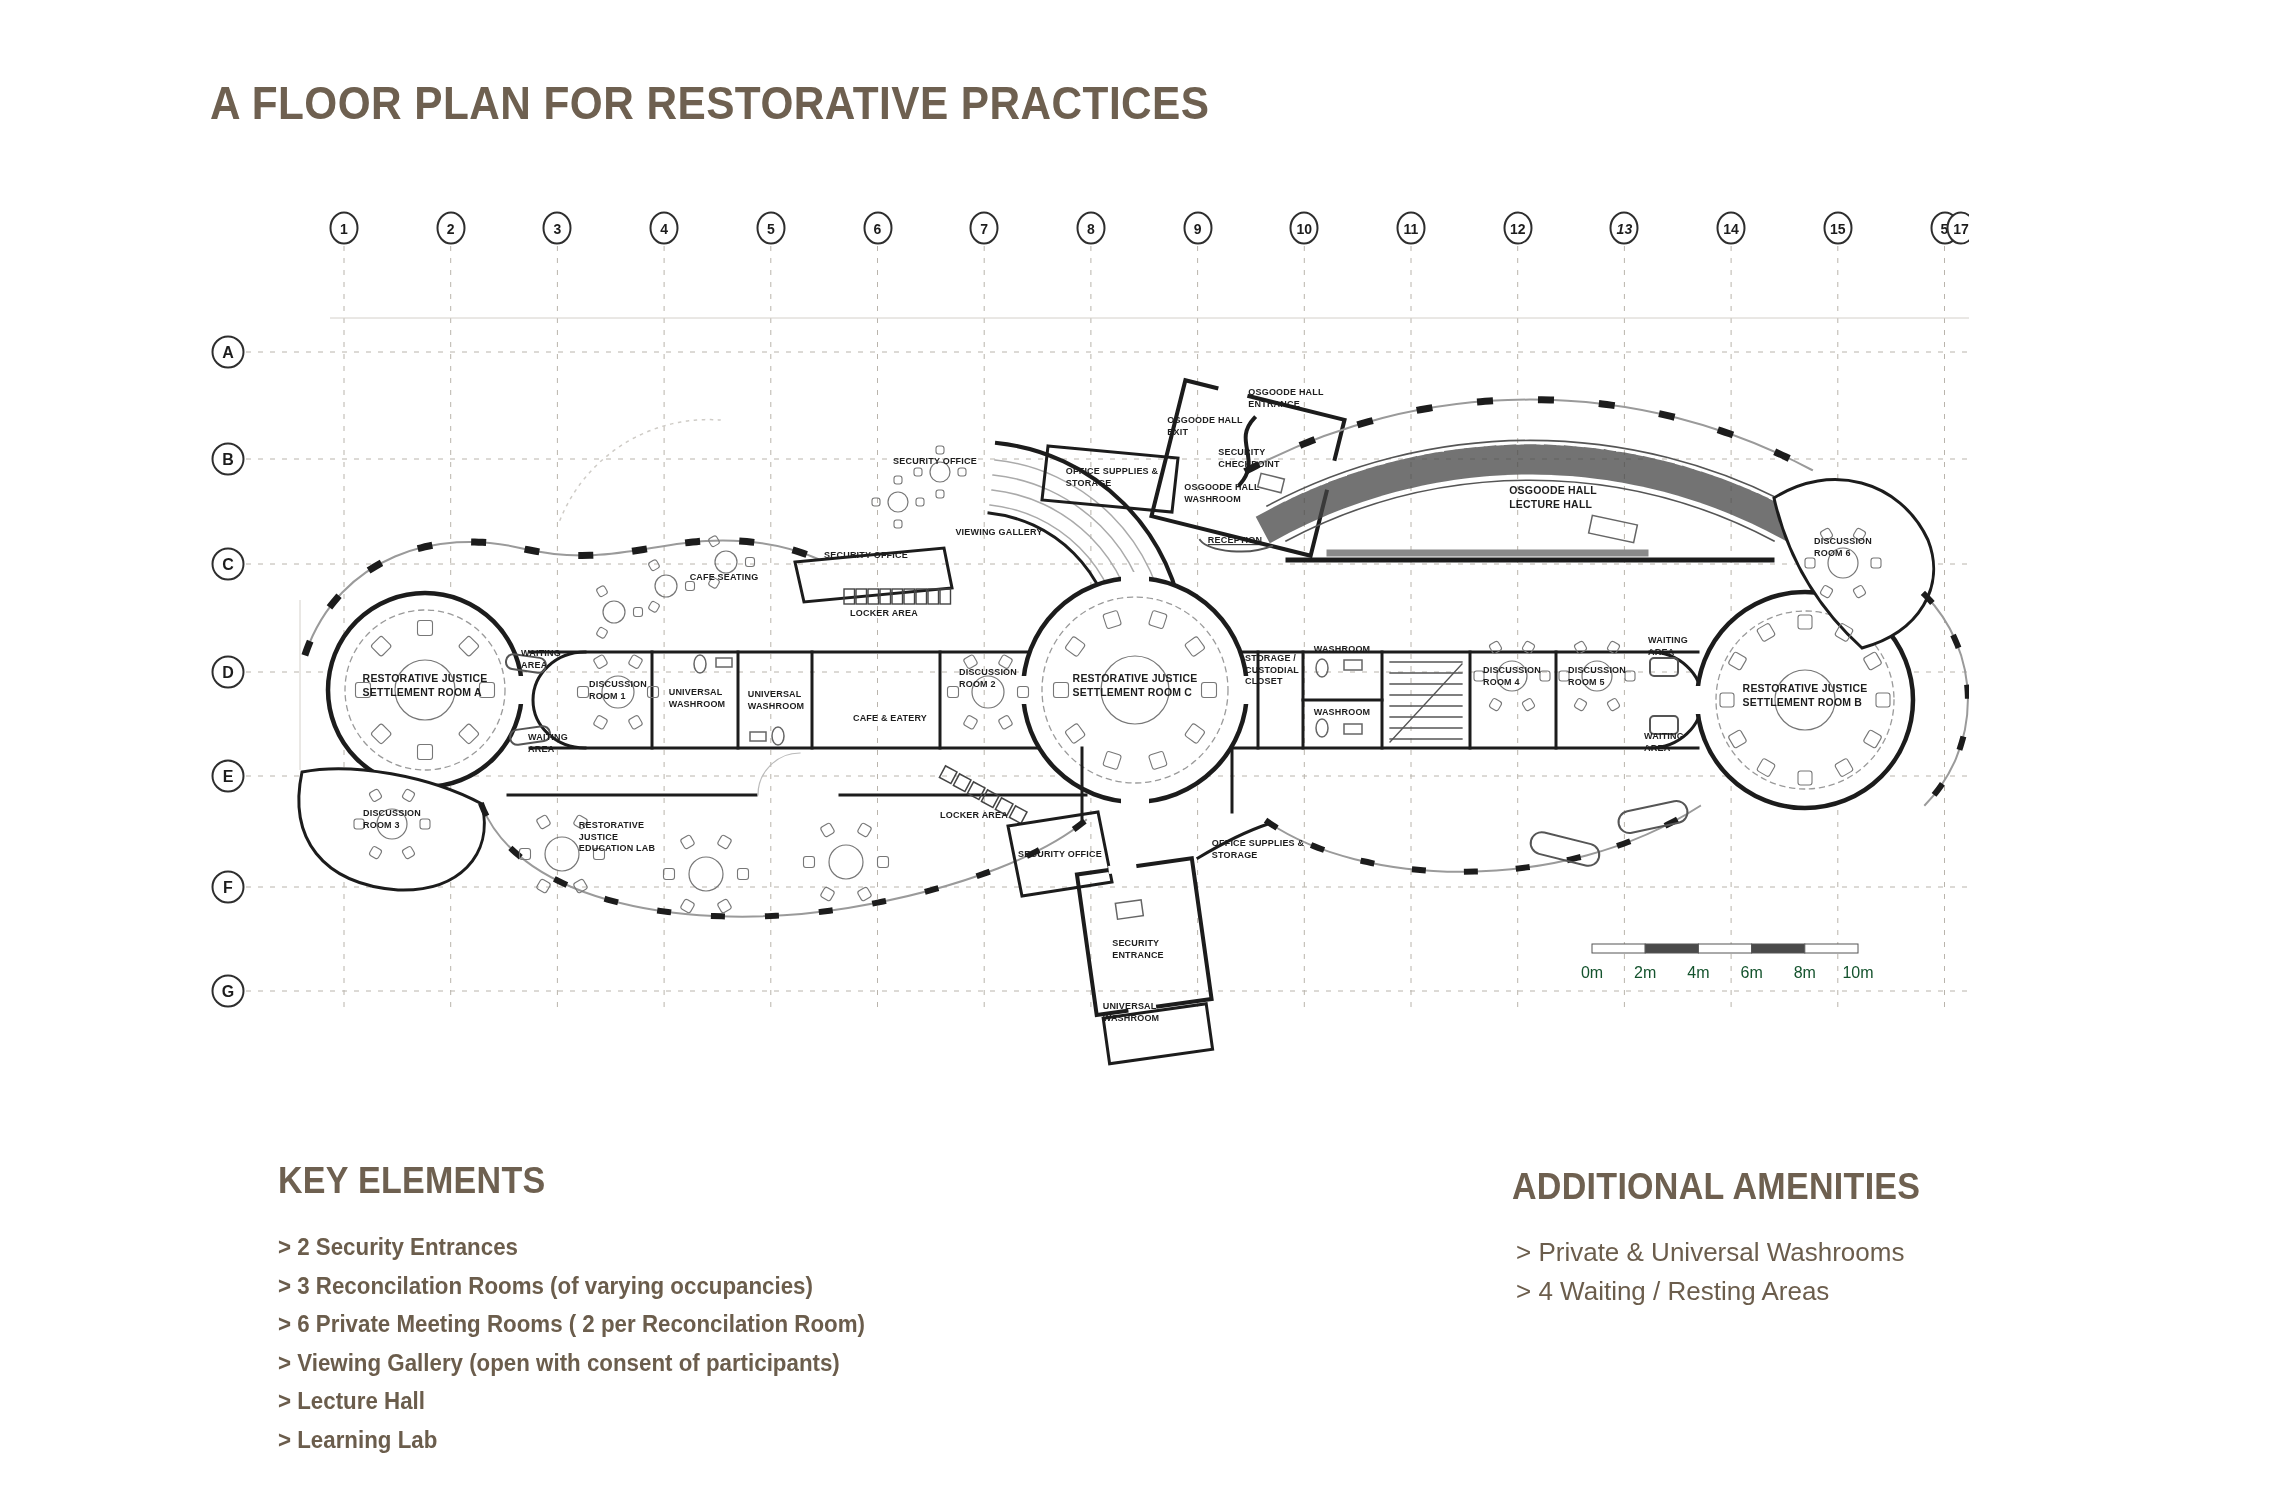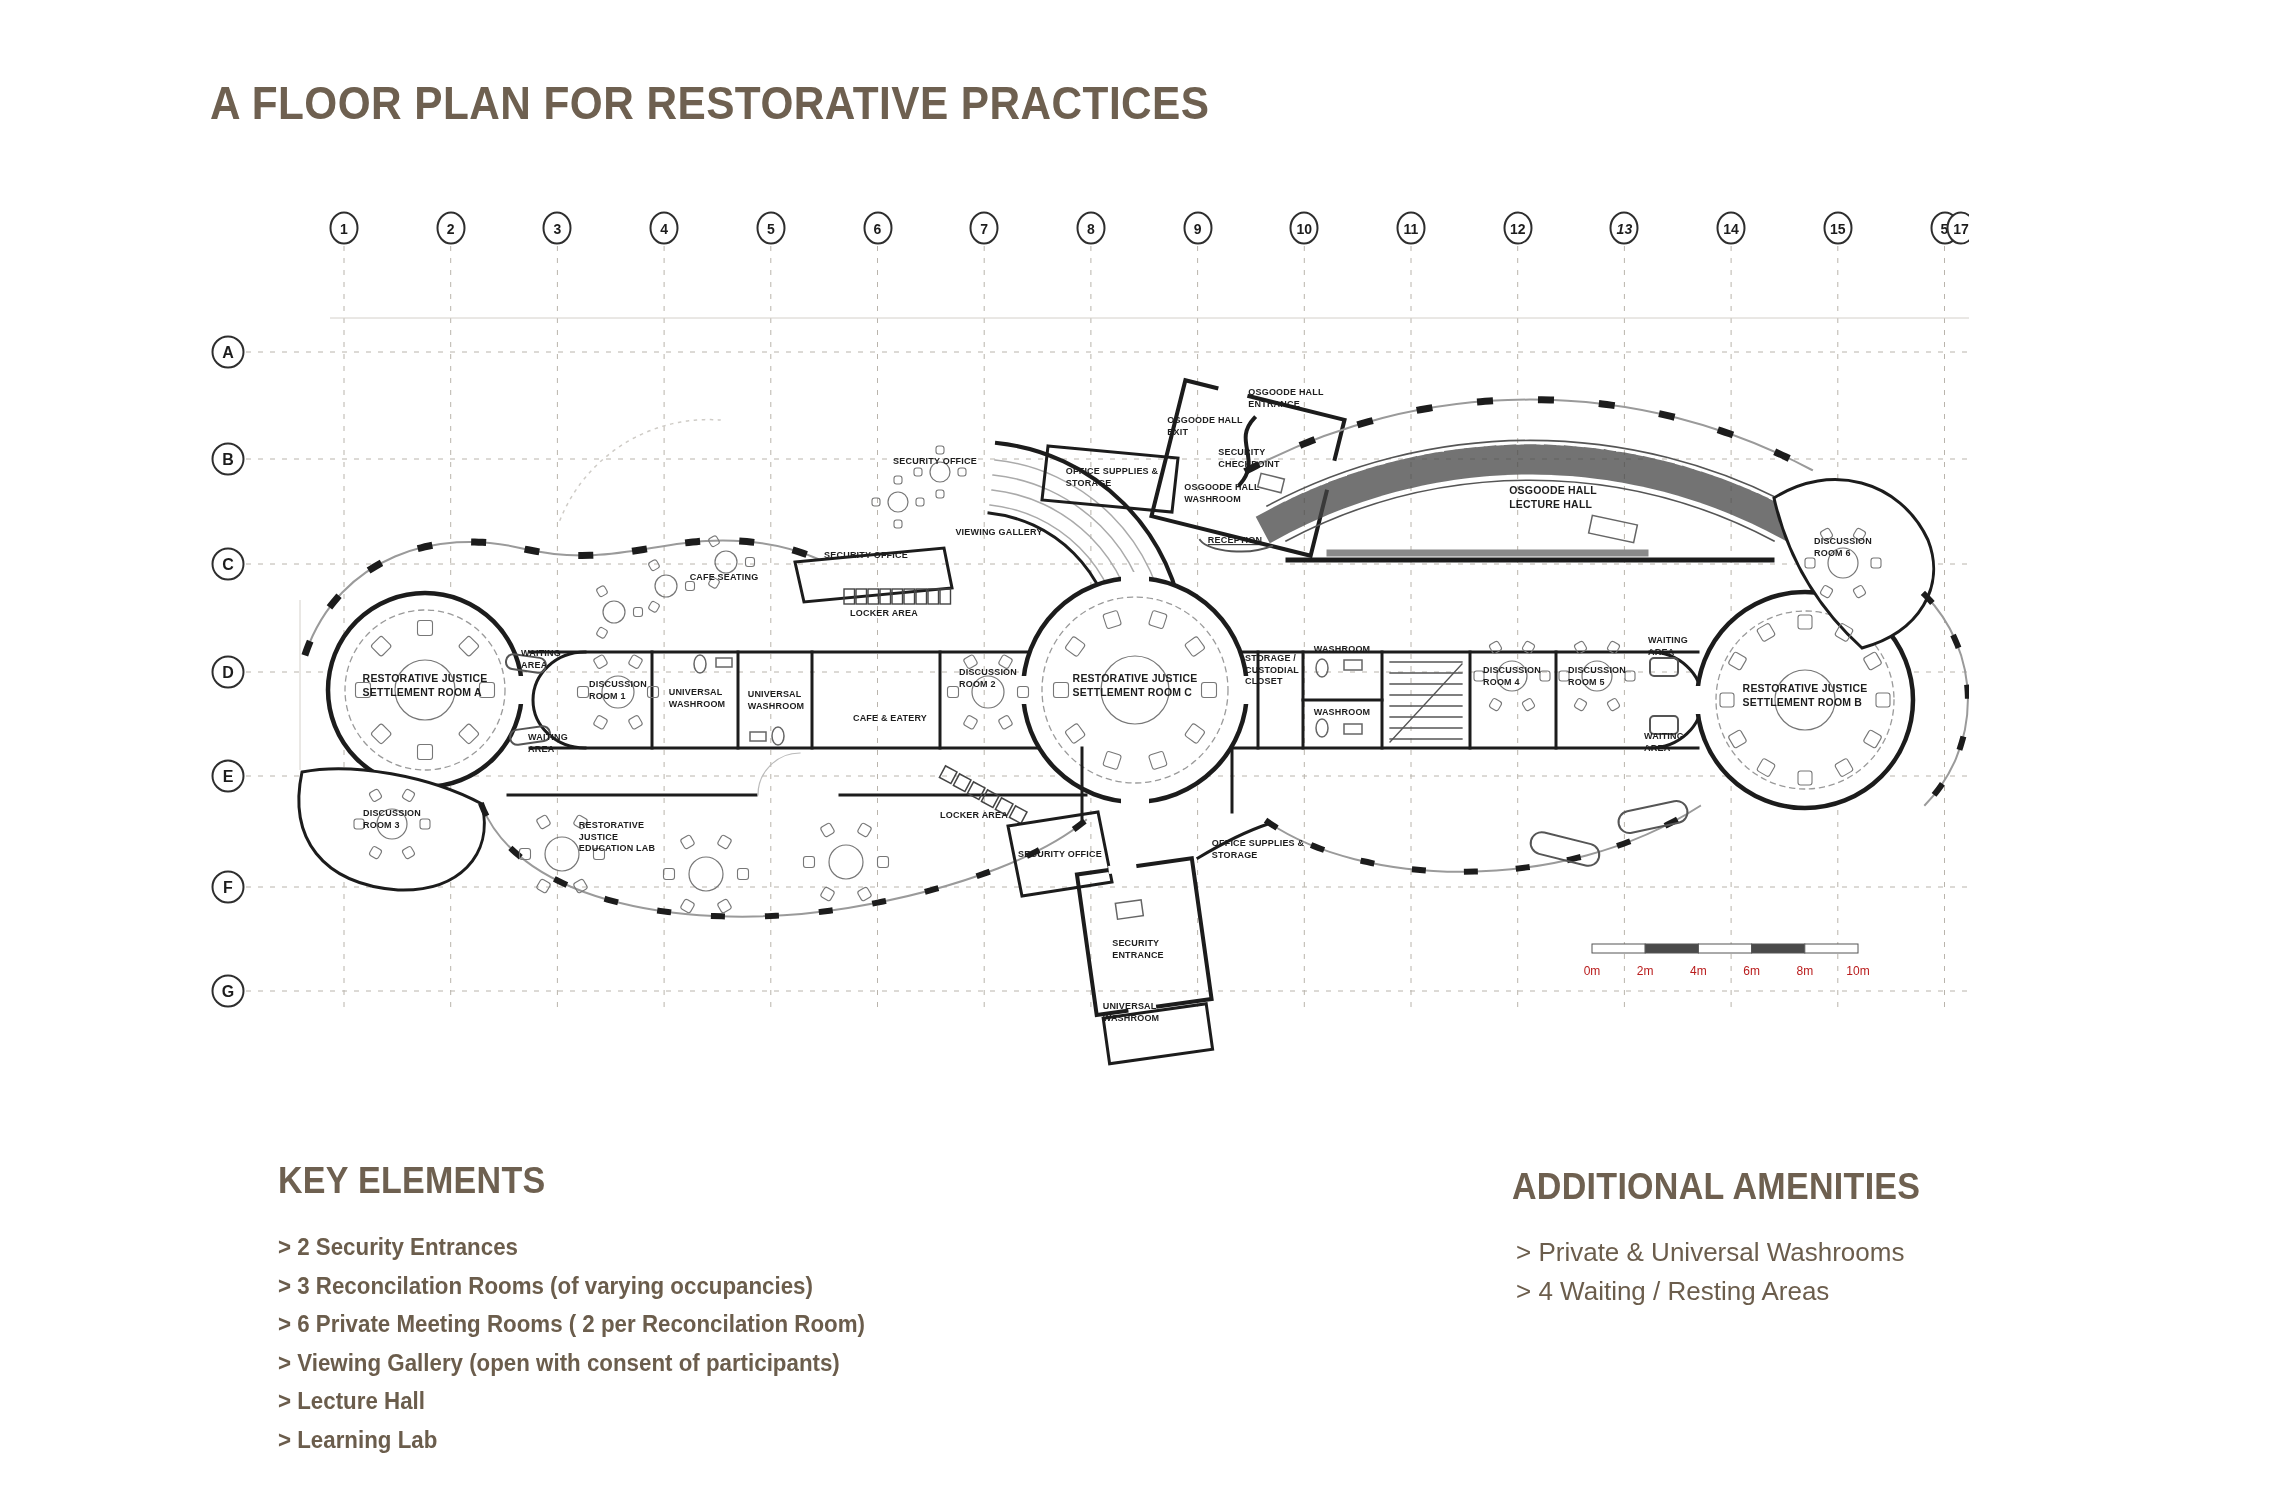--- a/index.html
+++ b/index.html
@@ -18,21 +18,21 @@
   .list div{white-space:nowrap;}
   .bubble{position:absolute;box-sizing:border-box;border:2px solid #2e2e2e;border-radius:50%;
           background:#fff;color:#1c1c1c;display:flex;align-items:center;justify-content:center;
           font-size:14px;font-weight:700;transform:translate(-50%,-50%);}
   .bubble.col{width:29px;height:33px;}
   .bubble.row{width:33px;height:33px;font-size:16px;}
   .plan-label{position:absolute;transform:translate(-50%,-50%);text-align:left;
           font-size:9px;font-weight:700;color:#1d1d1d;line-height:1.3;letter-spacing:.2px;
           white-space:pre-line;}
   .plan-label.big{font-size:10.5px;}
-  .scale-label{position:absolute;transform:translate(-50%,0);font-size:12px;color:#b91c1c;text-align:right;}
+  .scale-label{position:absolute;transform:translate(-50%,0);font-size:16px;color:#14532d;text-align:right;}
 </style>
 </head>
 <body>
 
 <div id="canvas">
 
   <h1 class="page-title">A FLOOR PLAN FOR RESTORATIVE PRACTICES</h1>
 
   <svg id="plan-svg" width="2295" height="1485" viewBox="0 0 2295 1485">
     <g id="g-grid">

